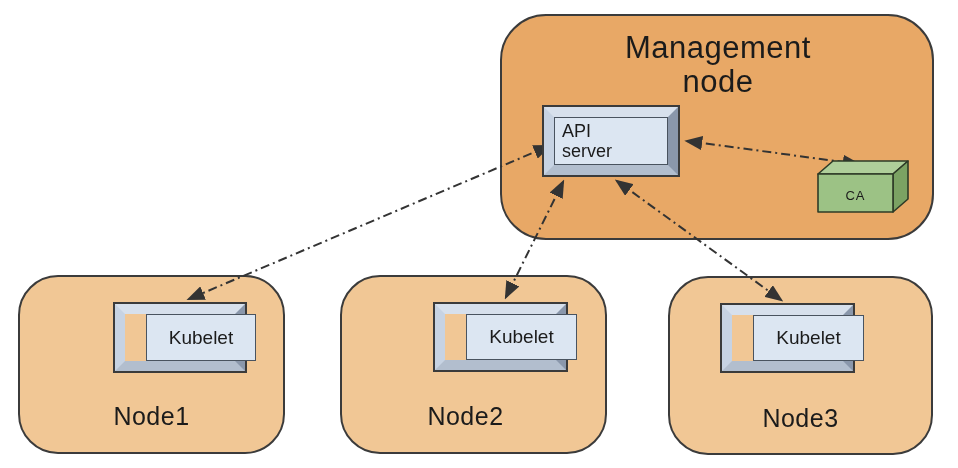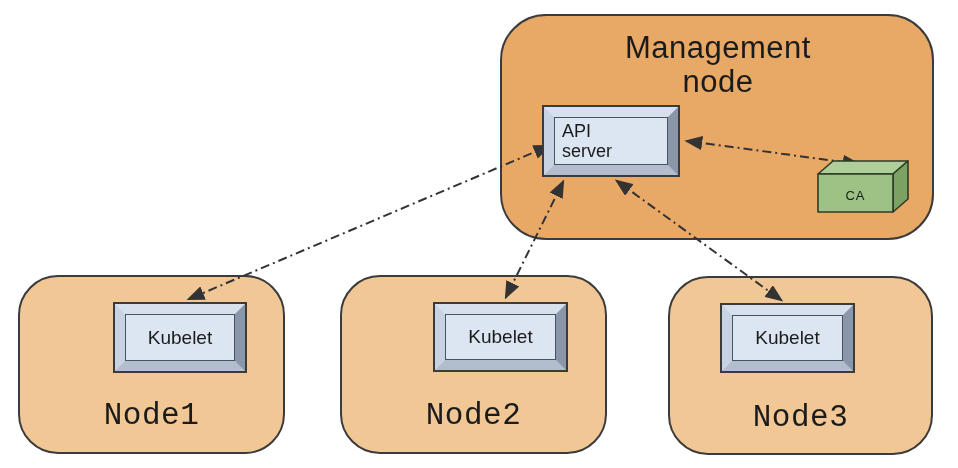--- a/index.html
+++ b/index.html
@@ -40,23 +40,23 @@
   }
   .wnode.n1{left:18px;width:267px;}
   .wnode.n2{left:340px;width:267px;}
   .wnode.n3{left:668px;width:265px;top:276px;}
   .group-title{
     position:absolute;color:var(--text_color);
     font-size:31px;line-height:34px;text-align:center;
     white-space:pre-line;letter-spacing:0.5px;
   }
   .mgmt-title{left:608px;top:31px;width:220px;}
-  .node-title{top:399px;font-size:31px;font-family:Liberation Mono, monospace;}
+  .node-title{top:399px;font-size:25px;}
   .node-title.t1{left:18px;width:267px;}
-  .node-title.t2{left:340px;width:267px;}
+  .node-title.t2{left:332px;width:267px;}
   .node-title.t3{left:668px;width:265px;top:401px;}
   
   .box3d{
     position:absolute;box-sizing:border-box;
     border:2px solid var(--container_border);
   }
   .bevel{
     width:100%;height:100%;box-sizing:border-box;
     border-style:solid;border-width:10px;
     border-color:var(--bevel_top) var(--bevel_right) var(--bevel_bottom) var(--bevel_left);
@@ -64,21 +64,21 @@
   .face{
     width:100%;height:100%;box-sizing:border-box;
     background:var(--box_face);border:1px solid var(--face_border);
     display:flex;align-items:center;justify-content:center;
     color:var(--text_color);
   }
   .api-box{left:542px;top:105px;width:138px;height:72px;}
   .api-box .face{justify-content:flex-start;padding-left:7px;
     font-size:18px;line-height:20px;white-space:pre-line;}
   .kub{width:135px;height:70px;}
-  .kub .face{font-size:19px;}
+  .kub .face{font-size:19px;margin-left:21px;}
   .kub.k1{left:113px;top:302px;width:134px;height:71px;}
   .kub.k2{left:433px;top:302px;}
   .kub.k3{left:720px;top:303px;}
   
   .overlay{
     position:absolute;left:0;top:0;width:958px;height:468px;
     pointer-events:none;
   }
   .conn{
     stroke:var(--arrow_color);stroke-width:2;fill:none;

